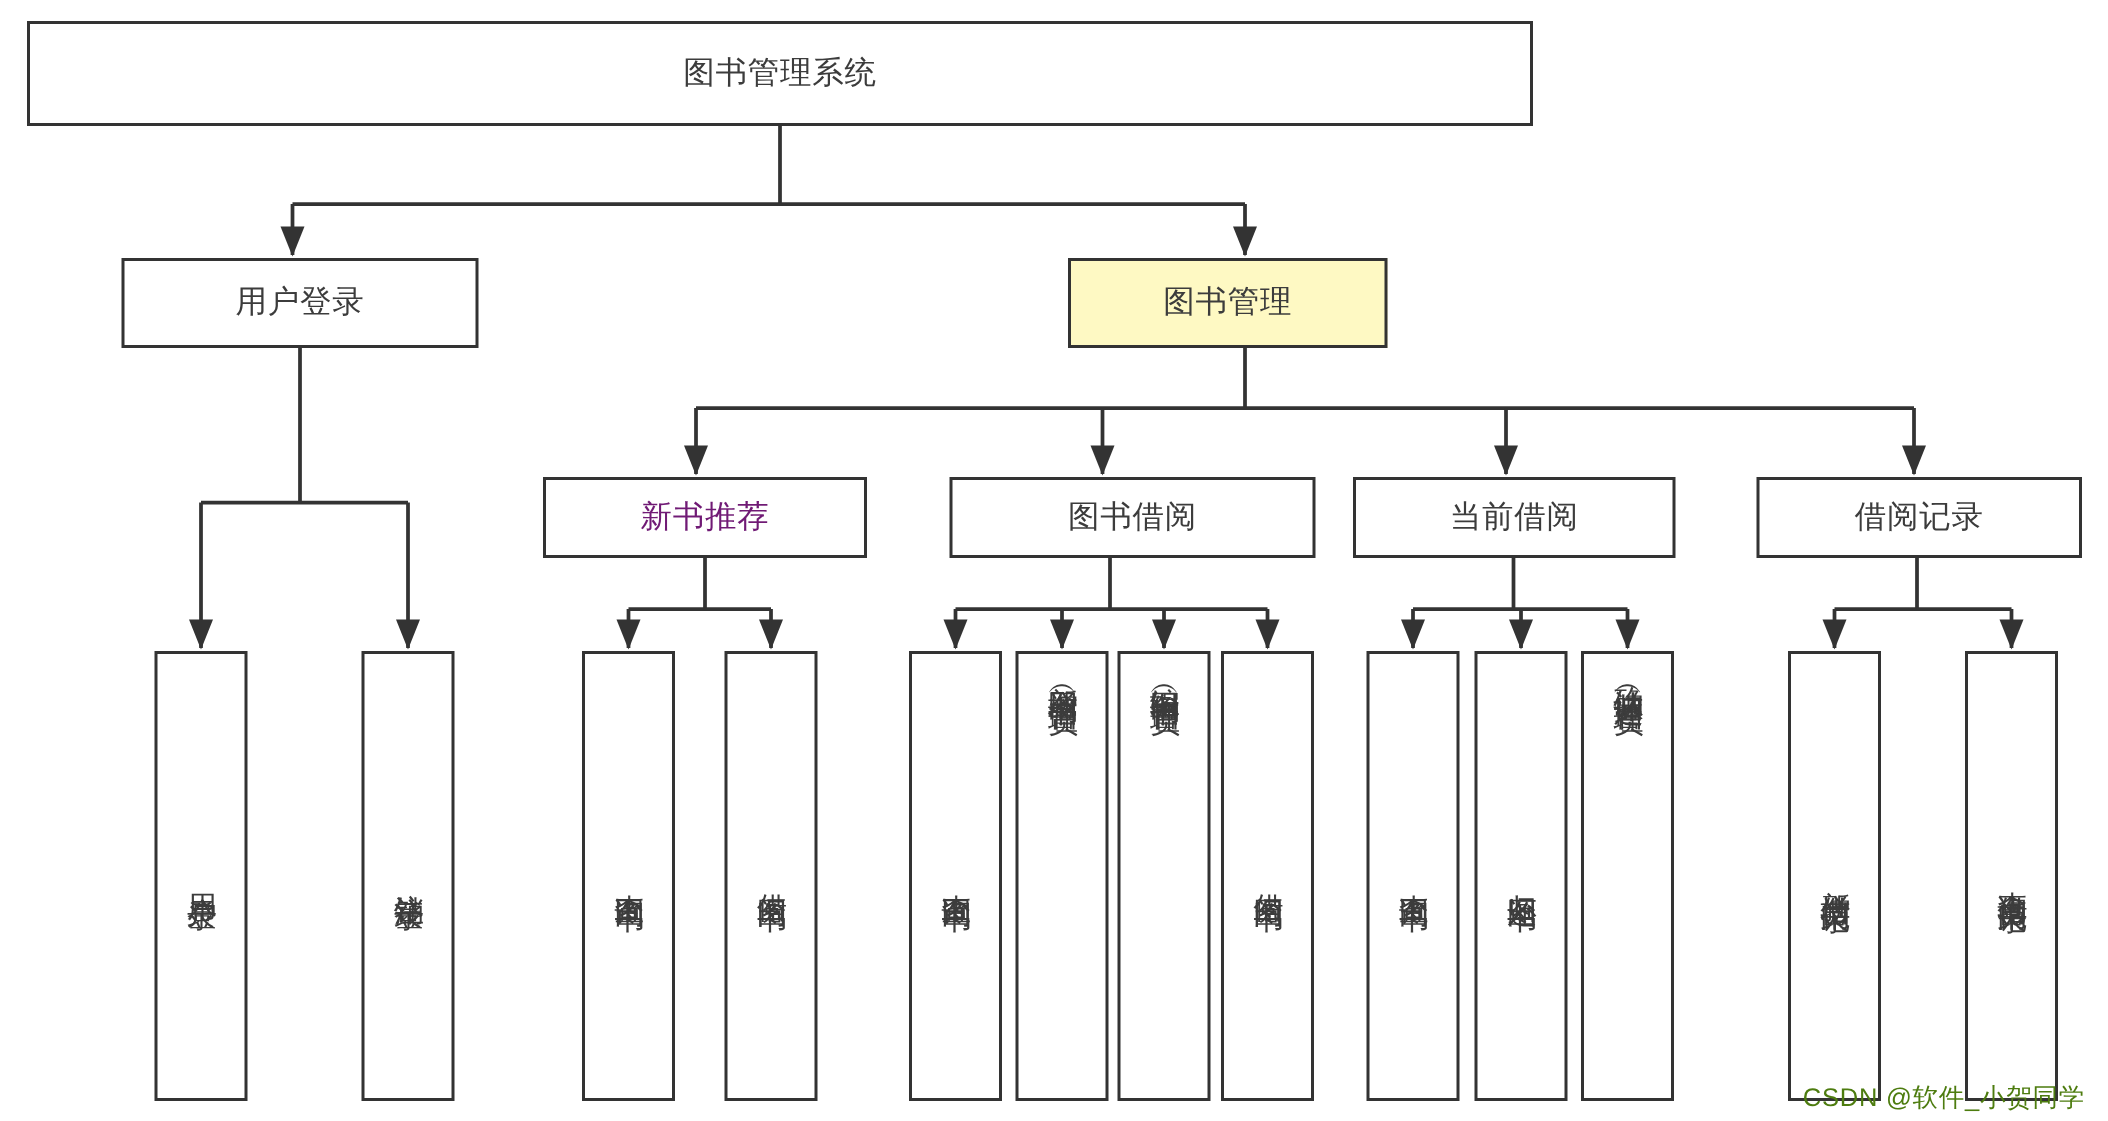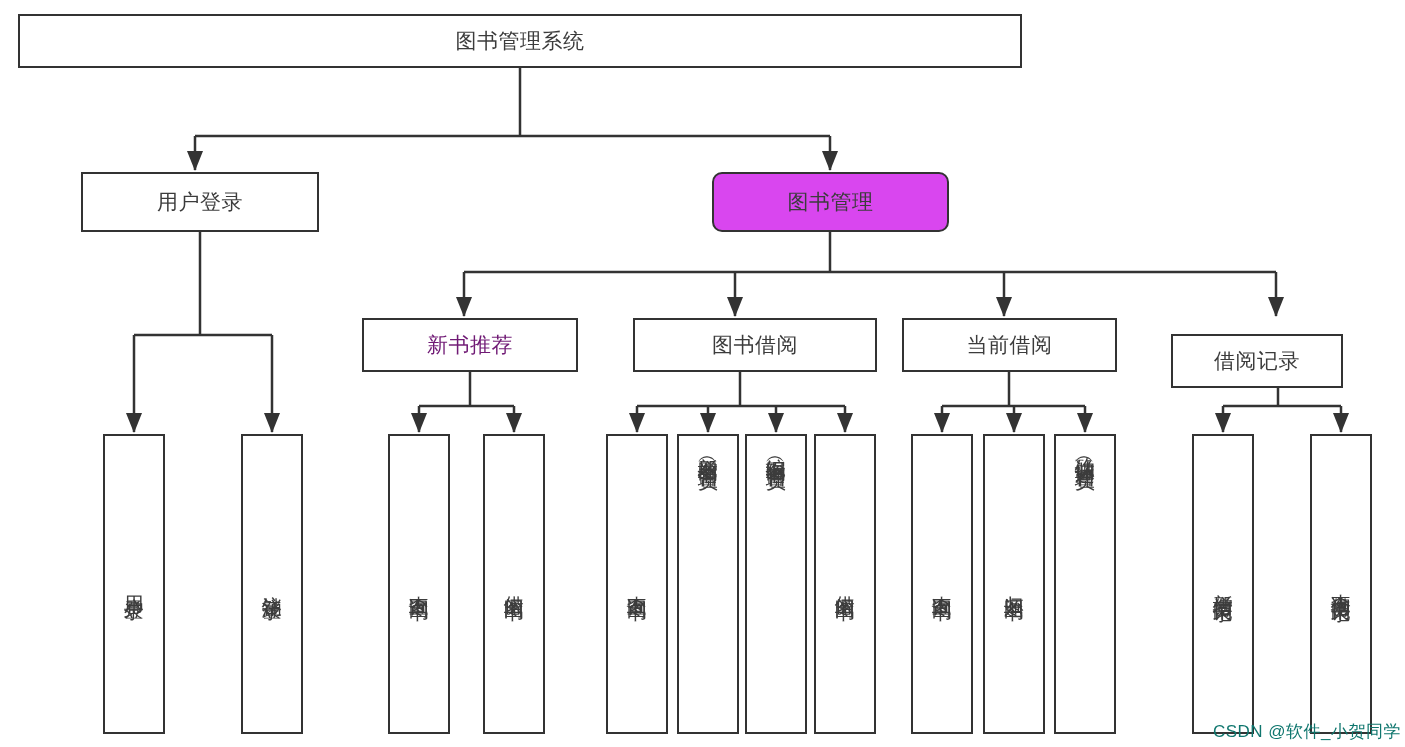--- a/index.html
+++ b/index.html
@@ -55,24 +55,24 @@
     line-height: 1.22;
     letter-spacing: 2px;
     white-space: nowrap;
   }
   .node.leaf.center-v {
     align-items: center;
     padding-top: 0;
   }
   #watermark {
     position: absolute;
-    right: 4px;
+    right: 15px;
     bottom: 4px;
     font-size: 17px;
-    color: #0f766e;
+    color: #4d7c0f;
     white-space: nowrap;
     letter-spacing: 0.5px;
   }
 </style>
 </head>
 <body>
 
 <div id="canvas">
   <svg id="edges" viewBox="0 0 1405 747" width="1405" height="747" xmlns="http://www.w3.org/2000/svg">
       <line x1="520" y1="68" x2="520" y2="136" stroke="#333333" stroke-width="2.5"></line>
@@ -122,39 +122,39 @@
       <line x1="1085" y1="406" x2="1085" y2="432" stroke="#333333" stroke-width="2.5"></line>
       <polygon points="1077,413 1093,413 1085,433" fill="#333333"></polygon>
       <line x1="1278" y1="372" x2="1278" y2="406" stroke="#333333" stroke-width="2.5"></line>
       <line x1="1223" y1="406" x2="1341" y2="406" stroke="#333333" stroke-width="2.5"></line>
       <line x1="1223" y1="406" x2="1223" y2="432" stroke="#333333" stroke-width="2.5"></line>
       <polygon points="1215,413 1231,413 1223,433" fill="#333333"></polygon>
       <line x1="1341" y1="406" x2="1341" y2="432" stroke="#333333" stroke-width="2.5"></line>
       <polygon points="1333,413 1349,413 1341,433" fill="#333333"></polygon>
     </svg>
   <div id="nodes">
-      <div class="node root" style="left: 18px; top: 14px; width: 1004px; height: 54px; border-color: rgb(51, 51, 51); background: rgb(255, 255, 255);">
+      <div class="node root" style="left: 18px; top: 14px; width: 1004px; height: 70px; border-color: rgb(51, 51, 51); background: rgb(255, 255, 255);">
         <span class="label" style="color: rgb(60, 60, 60);">图书管理系统</span>
       </div>
       <div class="node" style="left: 81px; top: 172px; width: 238px; height: 60px; border-color: rgb(51, 51, 51); background: rgb(255, 255, 255);">
         <span class="label" style="color: rgb(60, 60, 60);">用户登录</span>
       </div>
-      <div class="node" style="left: 712px; top: 172px; width: 237px; height: 60px; border-color: rgb(51, 51, 51); background: #d946ef; border-radius: 10px;">
+      <div class="node" style="left: 712px; top: 172px; width: 213px; height: 60px; border-color: rgb(51, 51, 51); background: #fef9c3;">
         <span class="label" style="color: rgb(60, 60, 60);">图书管理</span>
       </div>
       <div class="node" style="left: 362px; top: 318px; width: 216px; height: 54px; border-color: rgb(51, 51, 51); background: rgb(255, 255, 255);">
         <span class="label" style="color: #701a75; text-align: right;">新书推荐</span>
       </div>
       <div class="node" style="left: 633px; top: 318px; width: 244px; height: 54px; border-color: rgb(51, 51, 51); background: rgb(255, 255, 255);">
         <span class="label" style="color: rgb(60, 60, 60);">图书借阅</span>
       </div>
       <div class="node" style="left: 902px; top: 318px; width: 215px; height: 54px; border-color: rgb(51, 51, 51); background: rgb(255, 255, 255);">
         <span class="label" style="color: rgb(60, 60, 60); text-align: right;">当前借阅</span>
       </div>
-      <div class="node" style="left: 1171px; top: 318px; width: 172px; height: 54px; border-color: rgb(51, 51, 51); background: rgb(255, 255, 255); margin-top: 16px;">
+      <div class="node" style="left: 1171px; top: 318px; width: 217px; height: 54px; border-color: rgb(51, 51, 51); background: rgb(255, 255, 255);">
         <span class="label" style="color: rgb(60, 60, 60);">借阅记录</span>
       </div>
       <div class="node leaf center-v" style="left: 103px; top: 434px; width: 62px; height: 300px; border-color: rgb(51, 51, 51); background: rgb(255, 255, 255);">
         <span class="label" style="color: rgb(60, 60, 60);">用户登录</span>
       </div>
       <div class="node leaf center-v" style="left: 241px; top: 434px; width: 62px; height: 300px; border-color: rgb(51, 51, 51); background: rgb(255, 255, 255);">
         <span class="label" style="color: rgb(60, 60, 60);">注销登录</span>
       </div>
       <div class="node leaf center-v" style="left: 388px; top: 434px; width: 62px; height: 300px; border-color: rgb(51, 51, 51); background: rgb(255, 255, 255);">
         <span class="label" style="color: rgb(60, 60, 60);">查询图书</span>

